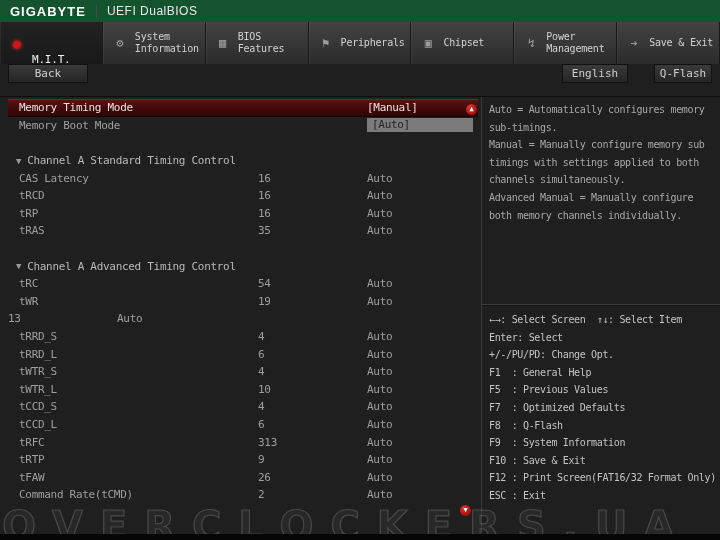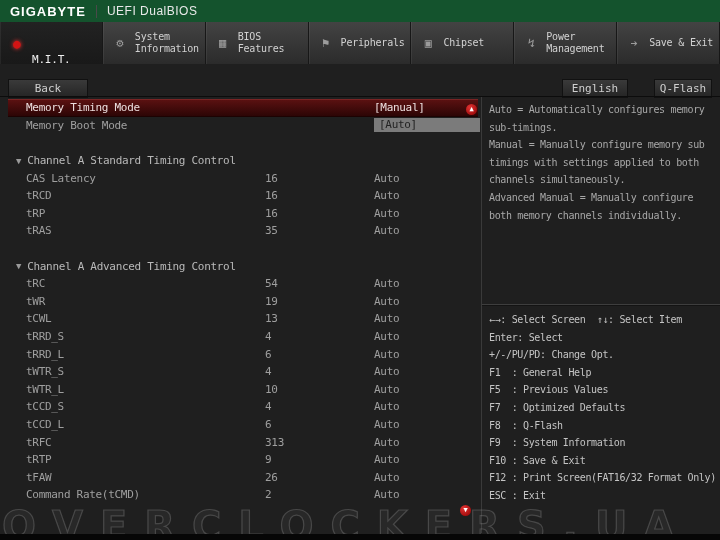--- a/index.html
+++ b/index.html
@@ -15,33 +15,33 @@
   .tabbar{position:absolute;top:22px;left:0;right:0;height:42px;display:flex;
           background:linear-gradient(#434343,#2b2b2b);}
   .tab{flex:1;display:flex;align-items:center;gap:7px;padding-left:9px;
        border-right:1px solid #171717;box-shadow:inset 1px 0 0 rgba(255,255,255,0.06);}
   .tab.active{background:linear-gradient(#222,#191919);}
   .ticon{width:16px;text-align:center;color:#9c9c9c;font-size:12px;flex:0 0 16px;}
   .ticon.mit{color:#d41414;font-size:13px;text-shadow:0 0 4px #ff3030;}
   .tlabel{font-size:10px;color:#d2d2d2;line-height:1.25;letter-spacing:-0.2px;max-width:66px;}
   .tab.active .tlabel{color:#efefef;font-size:11px;margin-top:33px;}
   
-  .toolbar{position:absolute;top:63px;left:0;right:0;height:24px;margin-top:15px;}
+  .toolbar{position:absolute;top:63px;left:0;right:0;height:24px;}
   .btn{position:absolute;top:1px;height:19px;background:linear-gradient(#3a3a3a,#252525);
        border:1px solid #111;color:#cfcfcf;font:11px "DejaVu Sans Mono",monospace;
        text-align:center;line-height:17px;padding:0;box-sizing:border-box;}
   .btn.back{left:8px;width:80px;}
   .btn.lang{right:92px;width:66px;}
   .btn.qflash{right:8px;width:58px;}
   
   .main{position:absolute;top:96px;left:0;right:0;bottom:7px;border-top:1px solid #0c0c0c;}
   .list{position:absolute;left:8px;top:2px;width:470px;}
   .row{display:flex;height:17.6px;align-items:center;box-sizing:border-box;
        font-size:11px;color:#9f9f9f;letter-spacing:-0.3px;white-space:pre;}
-  .row .lbl{flex:0 0 239px;padding-left:18px;overflow:hidden;}
+  .row .lbl{flex:0 0 239px;padding-left:11px;overflow:hidden;}
   .row.option .lbl{flex:0 0 348px;}
   .row .num{flex:0 0 109px;}
   .row .auto{flex:1 1 auto;}
   .row .val{flex:1 1 auto;}
   .row.sel{background:linear-gradient(#5a1111,#2c0505);border-top:1px solid #7a2424;
            border-bottom:1px solid #1c0202;color:#ecdede;}
   .row.boxed .val{flex:0 0 96px;background:#7b7b7b;color:#232323;height:14px;line-height:14px;
                   padding:0 5px;}
   .row.section{color:#b9b9b9;}
   .arrow{padding-left:8px;margin-right:6px;font-size:9px;color:#9a9a9a;}
@@ -118,21 +118,21 @@
         <div class="row spacer"></div>
         <div class="row section"><span class="arrow">▼</span><span>Channel A Standard Timing Control</span></div>
         <div class="row timing"><span class="lbl">CAS Latency</span><span class="num">16</span><span class="auto">Auto</span></div>
         <div class="row timing"><span class="lbl">tRCD</span><span class="num">16</span><span class="auto">Auto</span></div>
         <div class="row timing"><span class="lbl">tRP</span><span class="num">16</span><span class="auto">Auto</span></div>
         <div class="row timing"><span class="lbl">tRAS</span><span class="num">35</span><span class="auto">Auto</span></div>
         <div class="row spacer"></div>
         <div class="row section"><span class="arrow">▼</span><span>Channel A Advanced Timing Control</span></div>
         <div class="row timing"><span class="lbl">tRC</span><span class="num">54</span><span class="auto">Auto</span></div>
         <div class="row timing"><span class="lbl">tWR</span><span class="num">19</span><span class="auto">Auto</span></div>
-        <div class="row timing"><span class="lbl">tCWL</span><span class="num">13</span><span class="auto">Auto</span></div>
+        <div class="row timing"><span class="num">13</span><span class="auto">Auto</span></div>
         <div class="row timing"><span class="lbl">tRRD_S</span><span class="num">4</span><span class="auto">Auto</span></div>
         <div class="row timing"><span class="lbl">tRRD_L</span><span class="num">6</span><span class="auto">Auto</span></div>
         <div class="row timing"><span class="lbl">tWTR_S</span><span class="num">4</span><span class="auto">Auto</span></div>
         <div class="row timing"><span class="lbl">tWTR_L</span><span class="num">10</span><span class="auto">Auto</span></div>
         <div class="row timing"><span class="lbl">tCCD_S</span><span class="num">4</span><span class="auto">Auto</span></div>
         <div class="row timing"><span class="lbl">tCCD_L</span><span class="num">6</span><span class="auto">Auto</span></div>
         <div class="row timing"><span class="lbl">tRFC</span><span class="num">313</span><span class="auto">Auto</span></div>
         <div class="row timing"><span class="lbl">tRTP</span><span class="num">9</span><span class="auto">Auto</span></div>
         <div class="row timing"><span class="lbl">tFAW</span><span class="num">26</span><span class="auto">Auto</span></div>
         <div class="row timing"><span class="lbl">Command Rate(tCMD)</span><span class="num">2</span><span class="auto">Auto</span></div>

